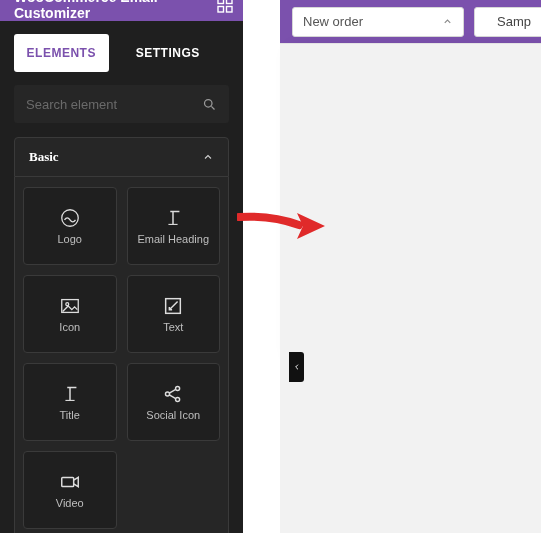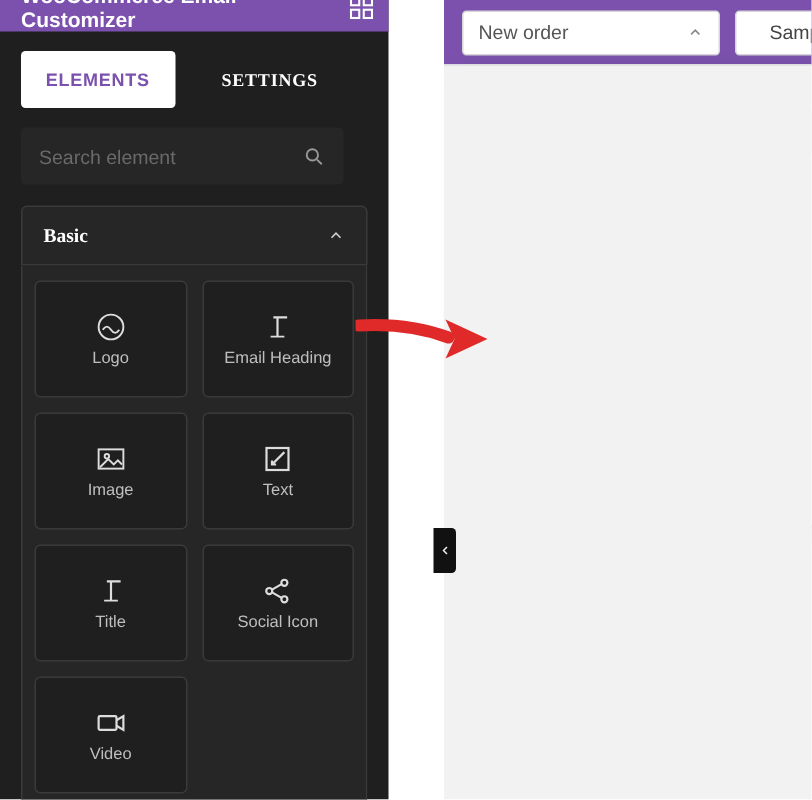--- a/index.html
+++ b/index.html
@@ -13,23 +13,23 @@
   }
   .top-icons { display: flex; align-items: center; gap: 10px; padding-right: 10px; }
   .grid-icon svg { display: block; }
 
   .tabs { display: flex; padding: 13px 28px 0 14px; gap: 12px; }
   .tab {
     flex: 1; height: 38px; display: flex; align-items: center; justify-content: center;
     font-size: 12px; font-weight: 700; letter-spacing: .5px; cursor: pointer; border-radius: 3px;
   }
   .tab.active { background: #fff; color: #7B51AD; }
-  .tab.inactive { color: #ffffff; font-family: Liberation Serif, serif; }
-
-  .search-wrap { padding: 13px 30px 0 14px; }
+  .tab.inactive { color: #ffffff; }
+
+  .search-wrap { padding: 13px 14px 0 14px; }
   .search {
     height: 38px; background: #262626; border-radius: 3px; display: flex; align-items: center;
     padding: 0 12px; color: #777;
   }
   .search input {
     flex: 1; background: transparent; border: none; outline: none; color: #bbb; font-size: 13px;
   }
   .search input::placeholder { color: #6a6a6a; }
   .search .sicon { color: #888; }
 
@@ -179,21 +179,21 @@
       </div>
 
       <div class="tile">
         <span class="ti">
           <svg width="22" height="22" viewBox="0 0 24 24" fill="none" stroke="#ddd" stroke-width="1.4">
               <rect x="3" y="5" width="18" height="14"></rect>
               <circle cx="9" cy="10" r="1.6"></circle>
               <path d="M4 18l6-6 4 4 3-3 3 3"></path>
             </svg>
         </span>
-        <span class="tlabel">Image</span>
+        <span class="tlabel">Icon</span>
       </div>
 
 
       <div class="tile">
         <span class="ti">
           <svg width="22" height="22" viewBox="0 0 24 24" fill="none" stroke="#ddd" stroke-width="1.6">
               <rect x="4" y="4" width="16" height="16"></rect>
               <path d="M17 7l-9 9M8 13v3h3"></path>
             </svg>
         </span>

